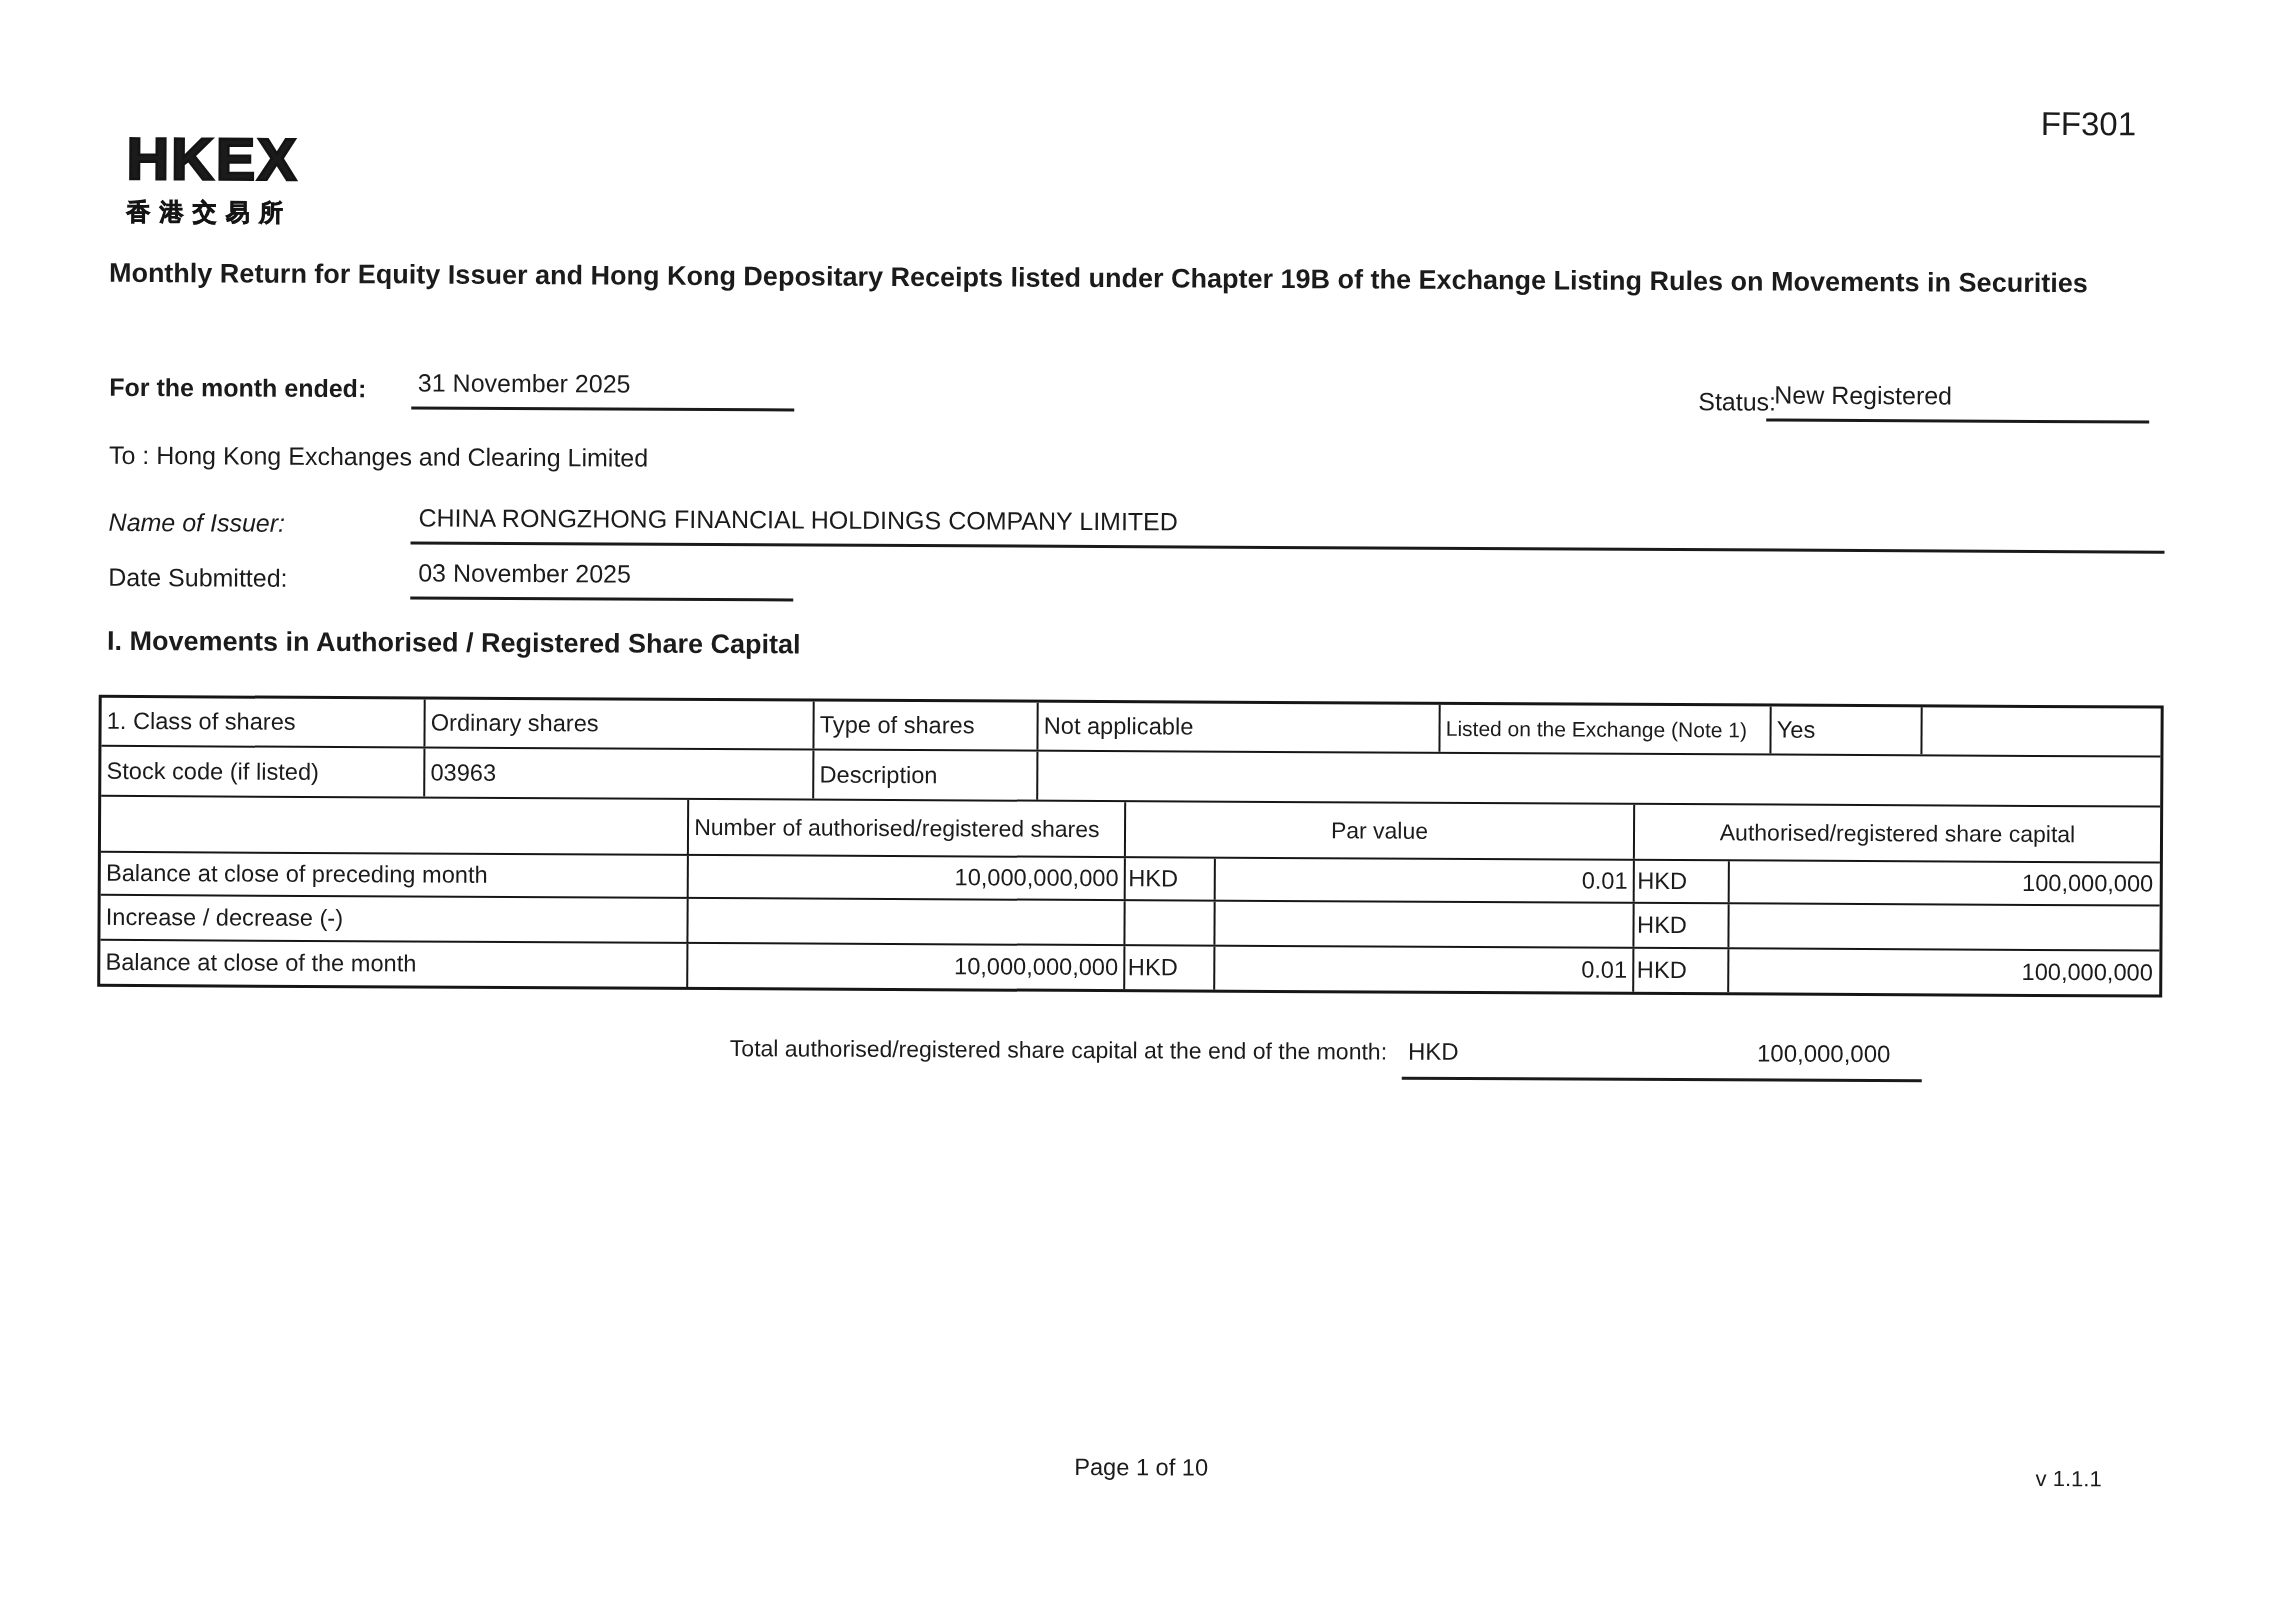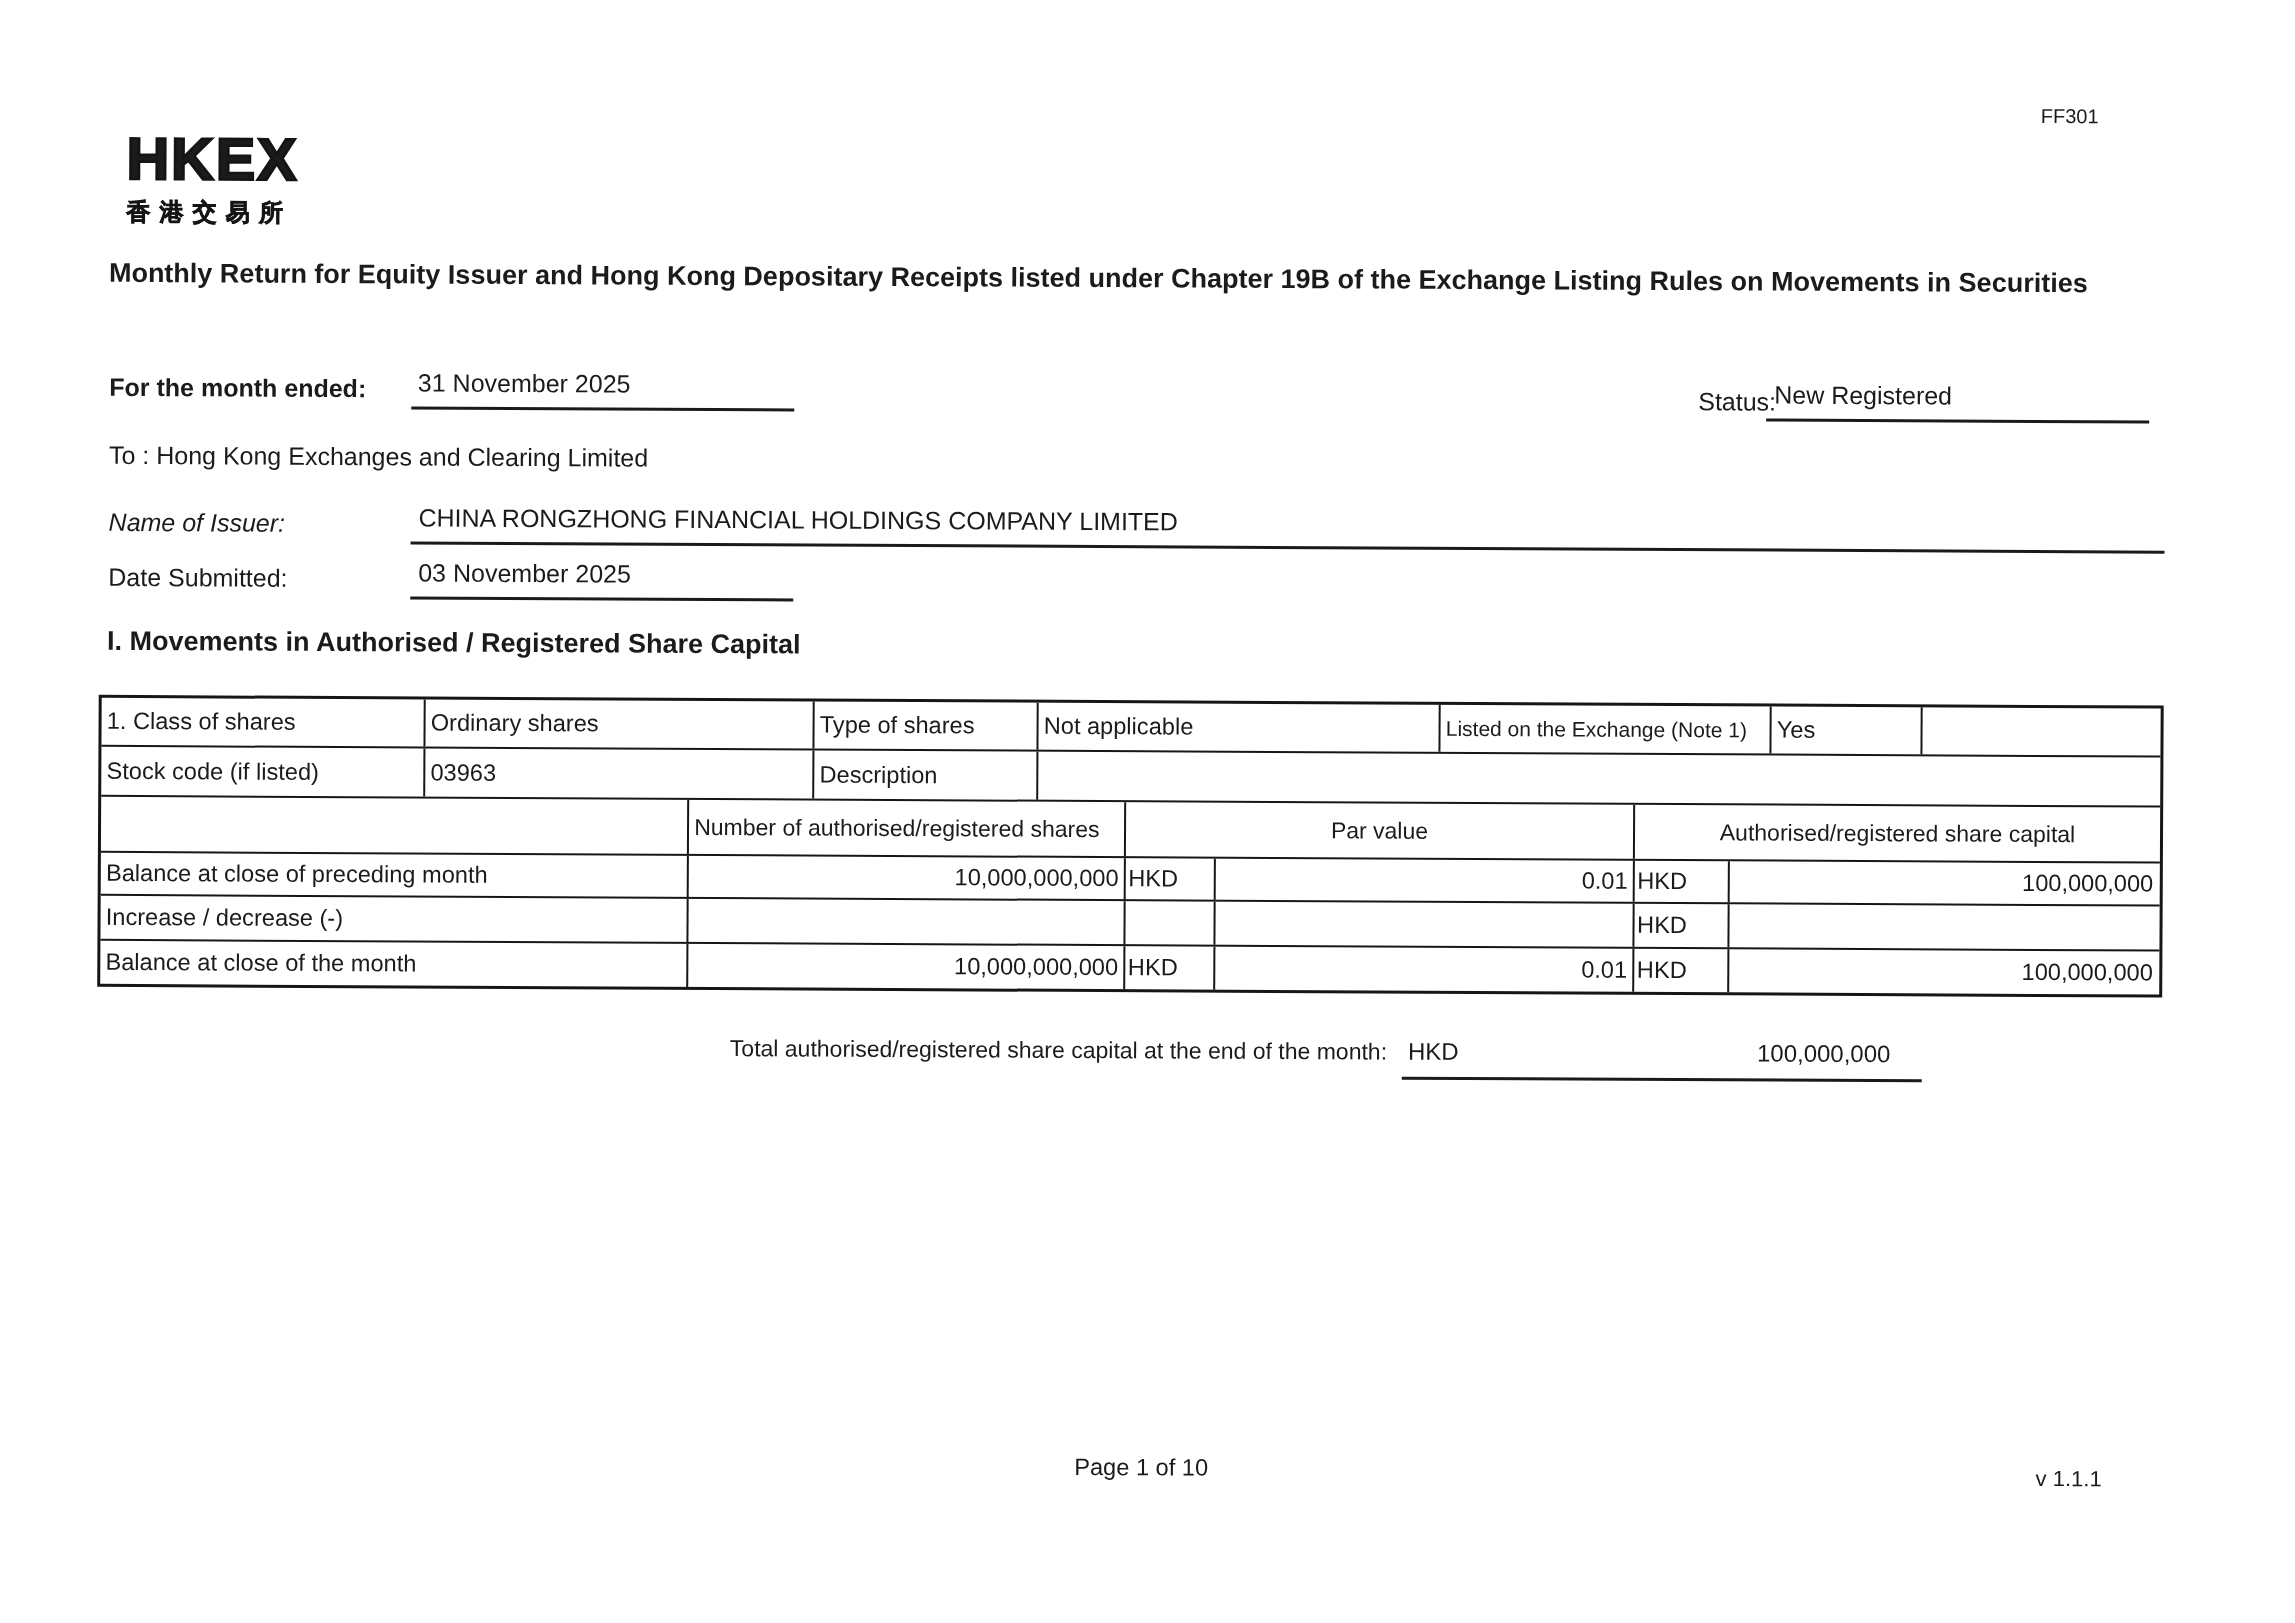--- a/index.html
+++ b/index.html
@@ -4,21 +4,21 @@
 <style>
   html,body { margin:0; padding:0; background:#e8e8e8; }
   * { box-sizing:border-box; }
   .page {
     position:relative; width:2295px; height:1623px; background:#ffffff;
     font-family:"Liberation Sans", sans-serif; color:#1b1b1b; overflow:hidden;
   }
   .sheet { position:absolute; inset:0; transform:rotate(0.3deg); transform-origin:327px 262px; }
   .abs { position:absolute; }
 
-  .form-code { left:2040px; top:96px; font-size:20px; }
+  .form-code { left:2040px; top:96px; font-size:33px; }
 
   .logo { left:126px; top:131px; }
   .logo-word { font-size:59px; font-weight:bold; letter-spacing:2px; line-height:1;
                -webkit-text-stroke:2.6px #141414; }
   .logo-cn   { font-size:24px; font-weight:bold; letter-spacing:9.2px; margin-top:6.5px;
                -webkit-text-stroke:0.7px #141414; }
 
   .title { left:109px; top:257px; width:2127px; font-size:27px; font-weight:bold;
            line-height:1.26; margin:0; }
 

